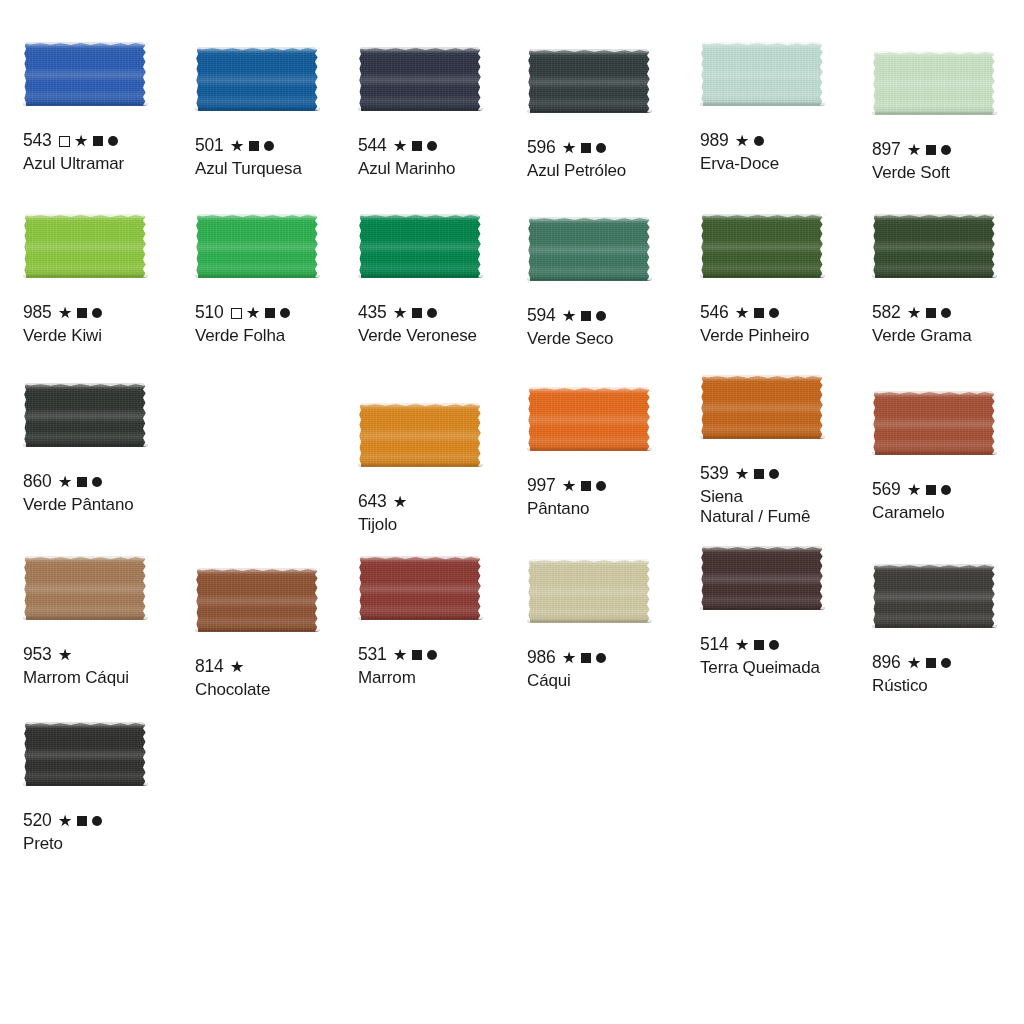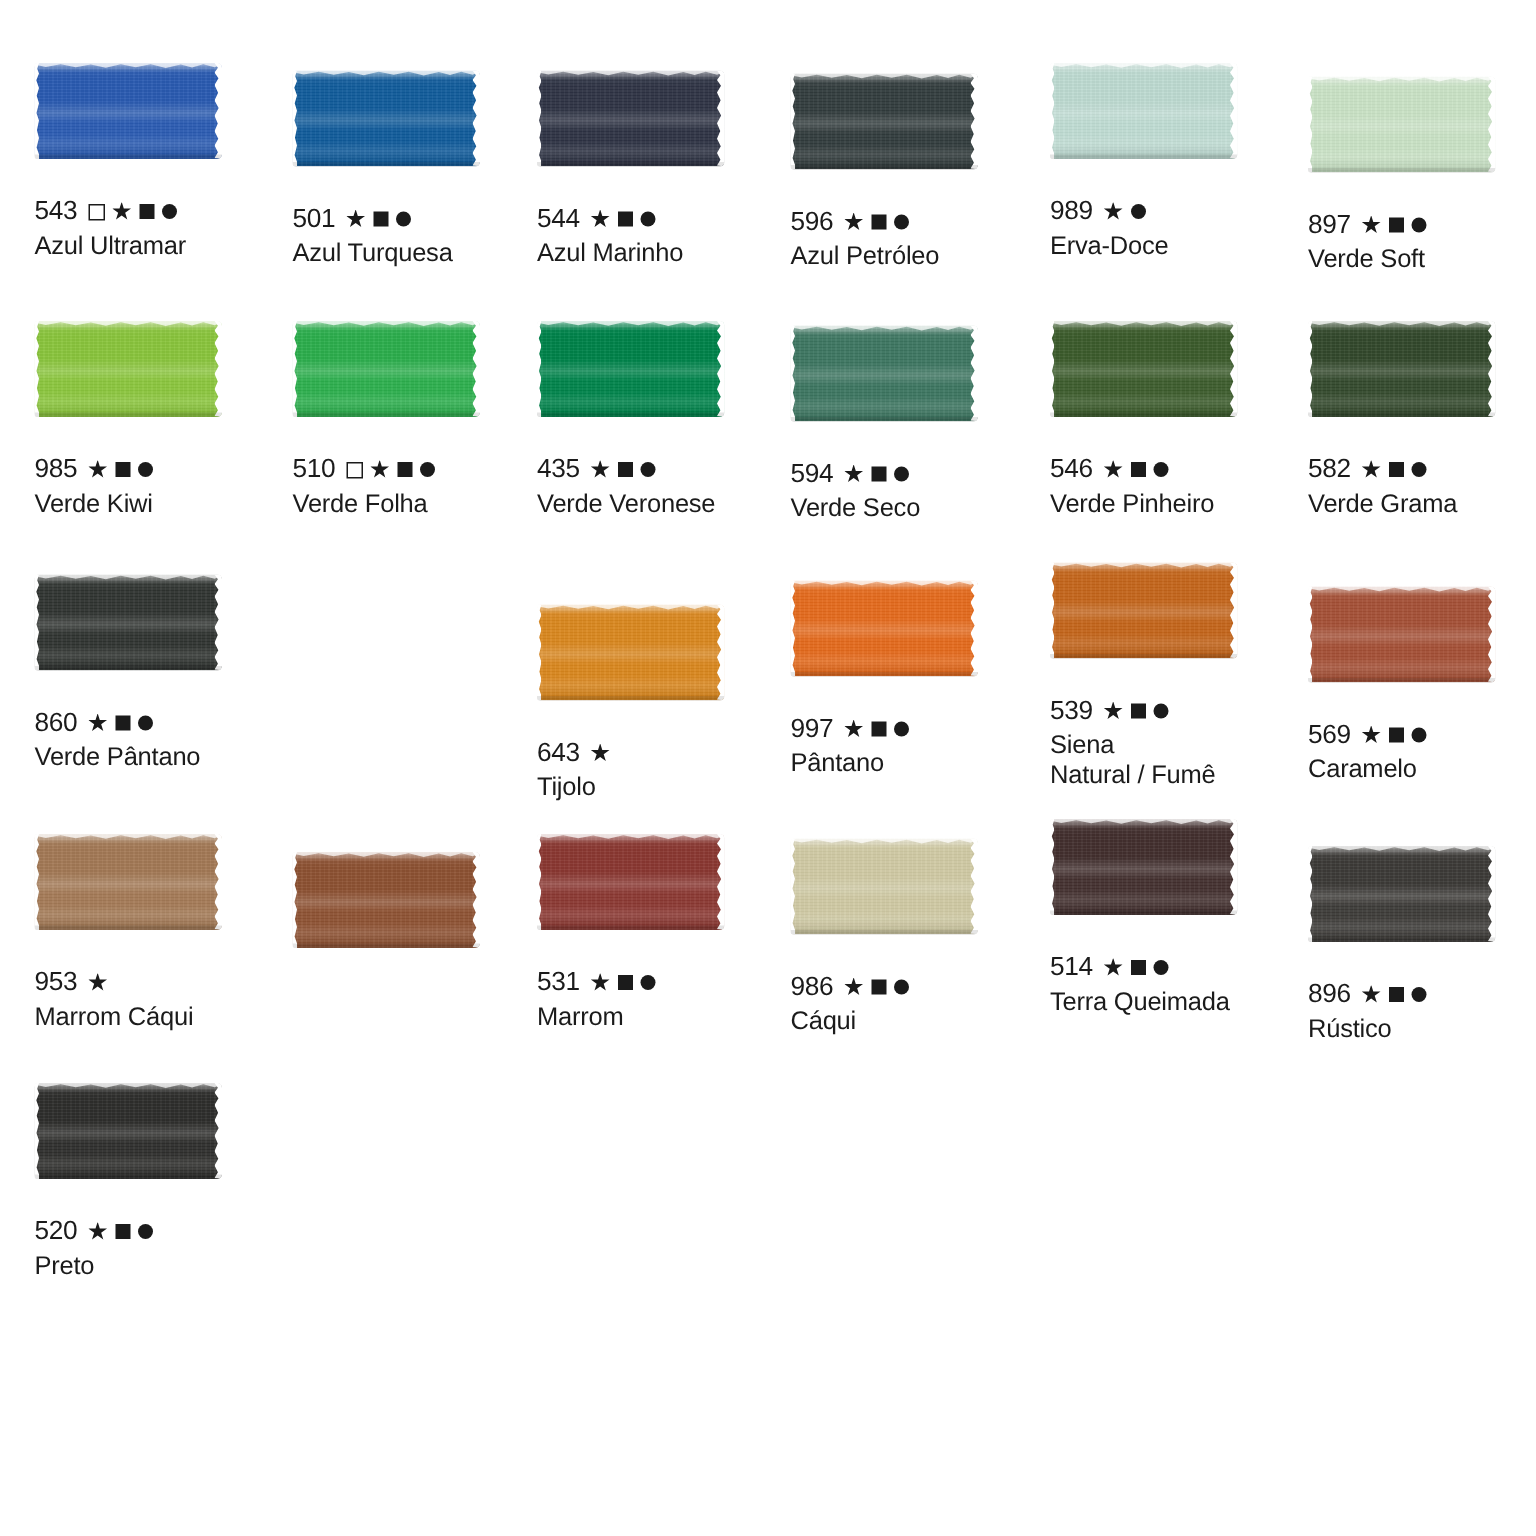--- a/index.html
+++ b/index.html
@@ -542,20 +542,29 @@
     <div class="swatch-cell" style="left: 195px; top: 568px;">
       <div class="swatch" style="width: 125px; height: 64px;">
         <div class="paint" style="background: rgb(141, 82, 52);"></div>
         <div class="streaks"></div>
         <div class="grain"></div>
         <div class="edgeT"></div>
         <div class="edgeL"></div>
         <div class="edgeR"></div>
         <div class="edgeB"></div>
       </div>
+      <div class="meta">
+        <div class="code-line">
+          <span class="code">814</span>
+          <span class="symbols">
+            <span class="sym-star"></span>
+          </span>
+        </div>
+        <div class="name">Chocolate</div>
+      </div>
     </div>
     <div class="swatch-cell" style="left: 358px; top: 556px;">
       <div class="swatch" style="width: 125px; height: 64px;">
         <div class="paint" style="background: rgb(138, 56, 50);"></div>
         <div class="streaks"></div>
         <div class="grain"></div>
         <div class="edgeT"></div>
         <div class="edgeL"></div>
         <div class="edgeR"></div>
         <div class="edgeB"></div>

